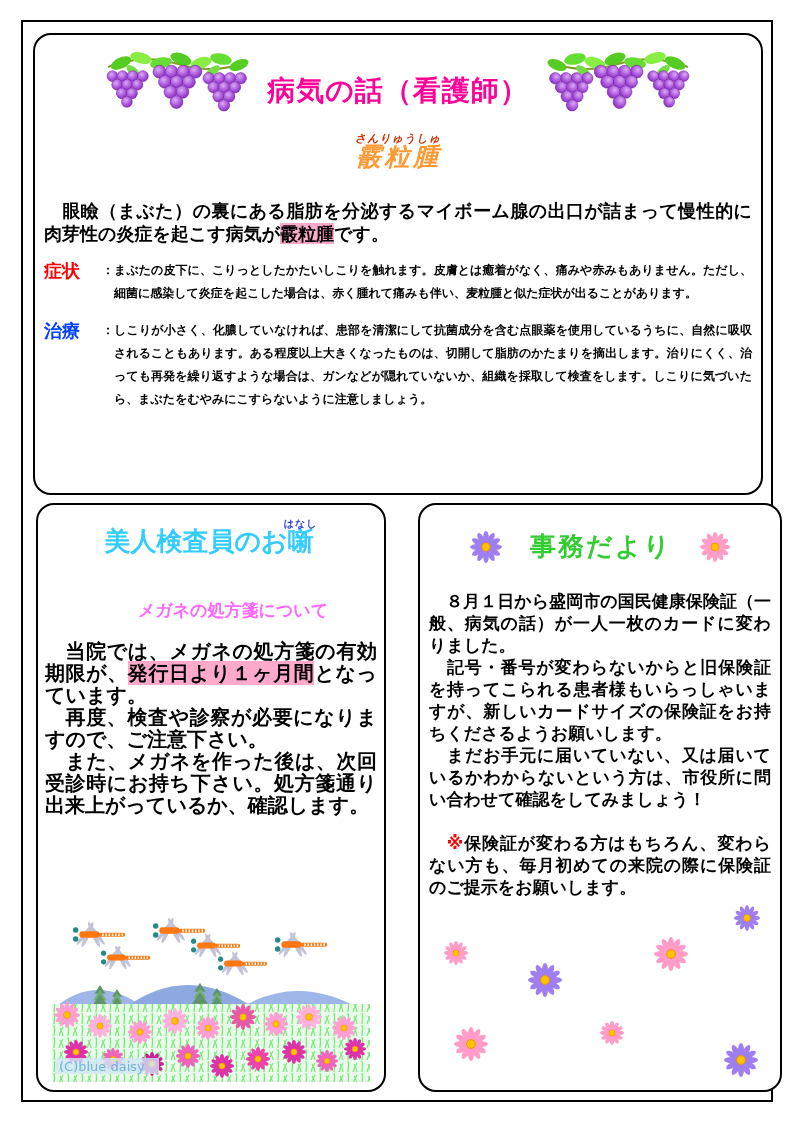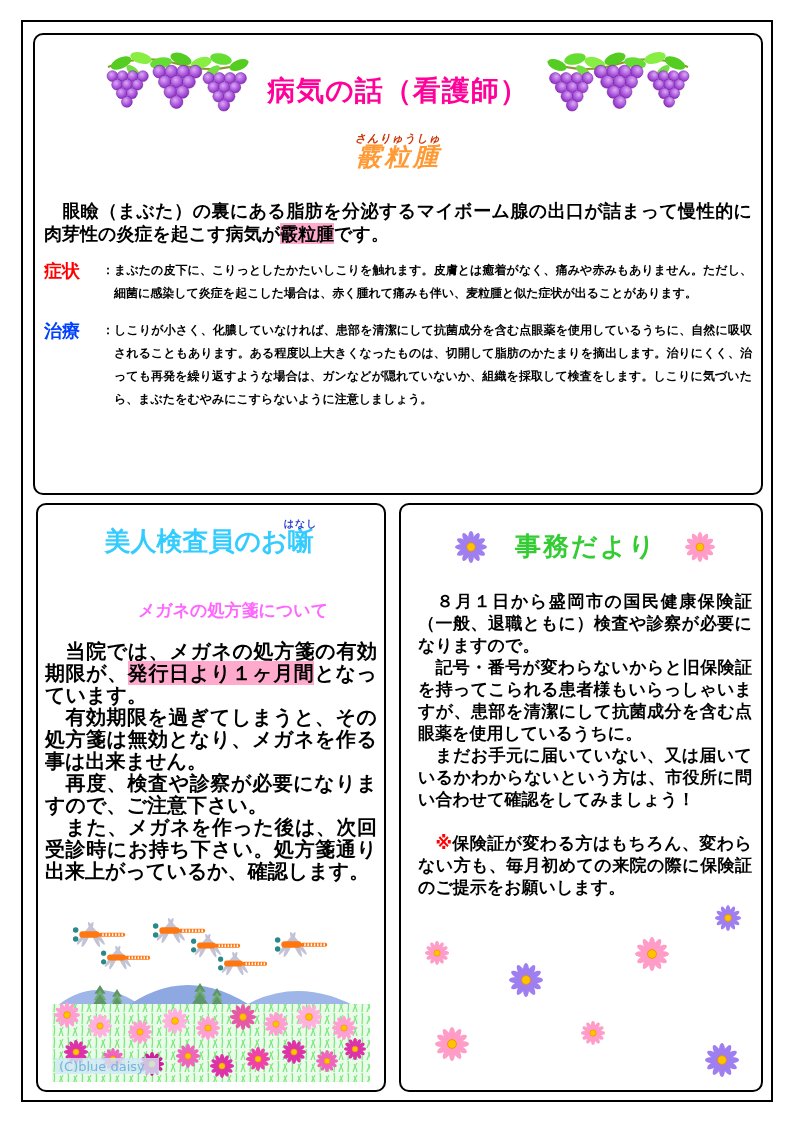--- a/index.html
+++ b/index.html
@@ -6,26 +6,26 @@
   body{
     width:794px;height:1123px;position:relative;background:#ffffff;
     font-family:"DejaVu Sans","Liberation Sans",sans-serif;
     overflow:hidden;
   }
   .outer-frame{
     position:absolute;left:21px;top:20px;width:748px;height:1078px;
     border:2px solid #000;
   }
   .panel{
-    position:absolute;background:#fff;border:2px solid #000;border-radius:10px;
+    position:absolute;background:#fff;border:2px solid #000;border-radius:18px;
     box-sizing:border-box;overflow:hidden;
   }
   .panel-top{left:33px;top:33px;width:730px;height:462px;}
   .panel-left{left:36px;top:503px;width:350px;height:589px;}
-  .panel-right{left:399px;top:503px;width:364px;height:589px;padding-left:8px;}
+  .panel-right{left:418px;top:503px;width:364px;height:589px;}
 
   
   .header-row{display:flex;align-items:center;justify-content:center;gap:14px;margin-top:16px;}
   .main-title{
     color:#ff0099;font-size:28px;font-weight:bold;letter-spacing:1px;white-space:nowrap;
   }
   .subtitle-wrap{text-align:center;margin-top:2px;line-height:1;}
   .subtitle-wrap ruby{ruby-position:over;font-style:italic;}
   .subtitle-base{color:#ff9933;font-size:25px;font-weight:bold;letter-spacing:2px;}
   .subtitle-wrap rt{color:#cc3300;font-size:11px;font-weight:bold;letter-spacing:1px;}
@@ -191,21 +191,20 @@
     <div class="section-label label-blue">治療</div>
     <div class="section-text">：しこりが小さく、化膿していなければ、患部を清潔にして抗菌成分を含む点眼薬を使用しているうちに、自然に吸収されることもあります。ある程度以上大きくなったものは、切開して脂肪のかたまりを摘出します。治りにくく、治っても再発を繰り返すような場合は、ガンなどが隠れていないか、組織を採取して検査をします。しこりに気づいたら、まぶたをむやみにこすらないように注意しましょう。</div>
   </div>
 </div>
 
 <div class="panel panel-left">
   <div class="left-title"><span>美人検査員のお</span><ruby><span>噺</span><rt>はなし</rt></ruby></div>
   <div class="left-subtitle">メガネの処方箋について</div>
   <div class="left-body">
     <p><span>　当院では、メガネの処方箋の有効期限が、</span><span class="hl">発行日より１ヶ月間</span><span>となっています。</span></p>
-    <p>　有効期限を過ぎてしまうと、その処方箋は無効となり、メガネを作る事は出来ません。</p>
     <p>　再度、検査や診察が必要になりますので、ご注意下さい。</p>
     <p>　また、メガネを作った後は、次回受診時にお持ち下さい。処方箋通り出来上がっているか、確認します。</p>
   </div>
   <div class="scene-wrap">
     <svg width="318" height="190" viewBox="0 0 318 190">
       <path d="M0 118 Q45 78 95 118 Z" fill="#9fb6e8"></path>
       <path d="M70 118 Q135 68 205 118 Z" fill="#8ea9e2"></path>
       <path d="M185 118 Q245 80 310 118 Z" fill="#9fb6e8"></path>
       <use href="#fir" x="40" y="92" width="16" height="26"></use>
       <use href="#fir" x="58" y="96" width="14" height="23"></use>
@@ -255,22 +254,22 @@
         </svg>
       </span>
     <span class="right-title">事務だより</span>
     <span class="flower flower-pink" style="position:static;width:30px;height:30px;display:inline-block;">
         <svg viewBox="0 0 40 40">
           <use href="#daisy"></use>
         </svg>
       </span>
   </div>
   <div class="right-body">
-    <p>　８月１日から盛岡市の国民健康保険証（一般、退職ともに）検査や診察が必要になりますので。</p>
-    <p>　記号・番号が変わらないからと旧保険証を持ってこられる患者様もいらっしゃいますが、患部を清潔にして抗菌成分を含む点眼薬を使用しているうちに。</p>
+    <p>　８月１日から盛岡市の国民健康保険証（一般、病気の話）が一人一枚のカードに変わりました。</p>
+    <p>　記号・番号が変わらないからと旧保険証を持ってこられる患者様もいらっしゃいますが、新しいカードサイズの保険証をお持ちくださるようお願いします。</p>
     <p>　まだお手元に届いていない、又は届いているかわからないという方は、市役所に問い合わせて確認をしてみましょう！</p>
     <p class="note-para"><span class="note-marker">　※</span><span>保険証が変わる方はもちろん、変わらない方も、毎月初めての来院の際に保険証のご提示をお願いします。</span></p>
   </div>
   <div class="flower flower-pink" style="left:24px;top:436px;width:24px;height:24px;">
       <svg viewBox="0 0 40 40">
         <use href="#daisy"></use>
       </svg>
     </div>
   <div class="flower flower-purple" style="left:108px;top:458px;width:34px;height:34px;">
       <svg viewBox="0 0 40 40">

